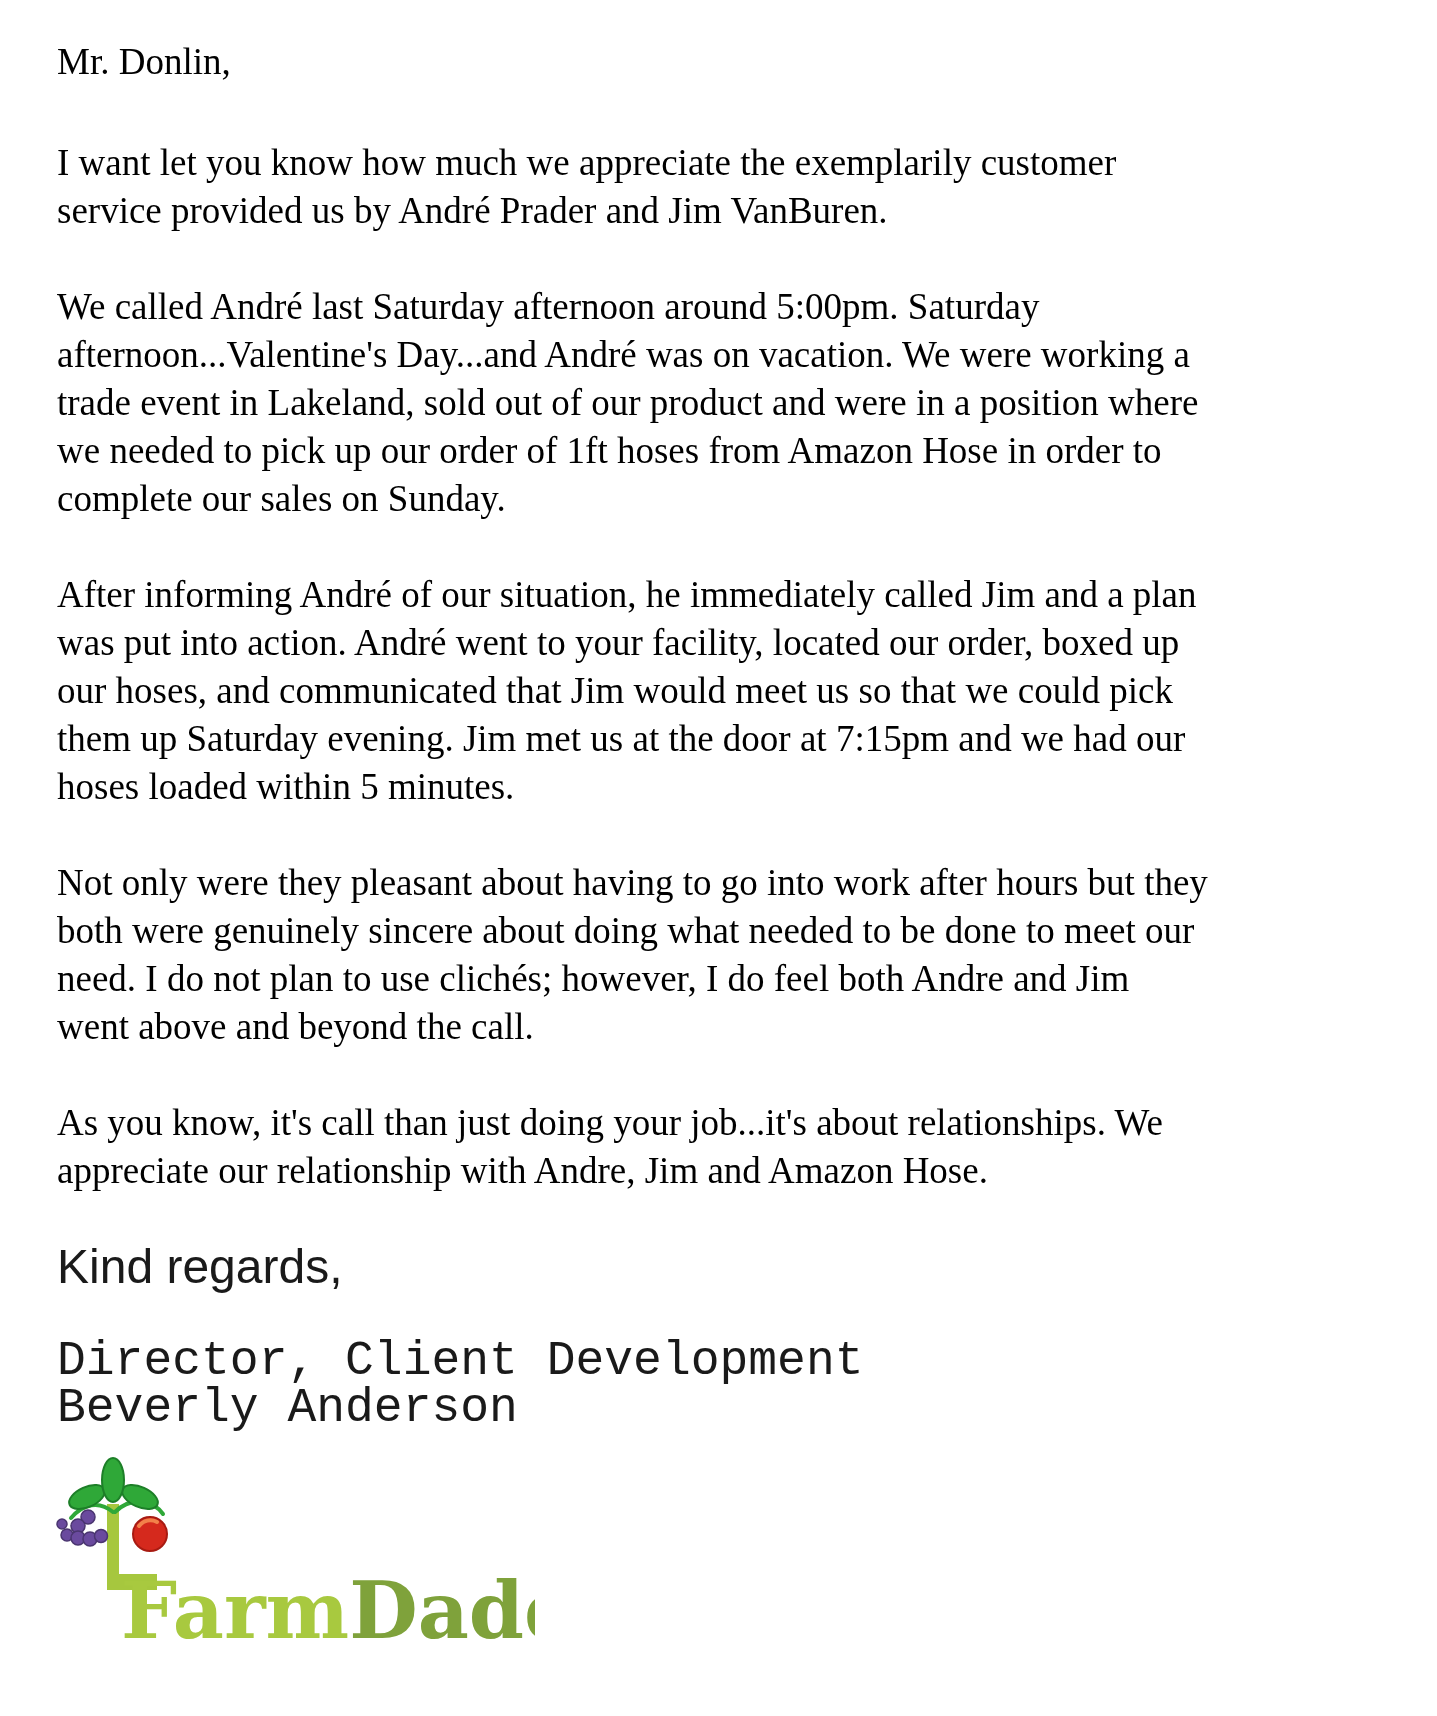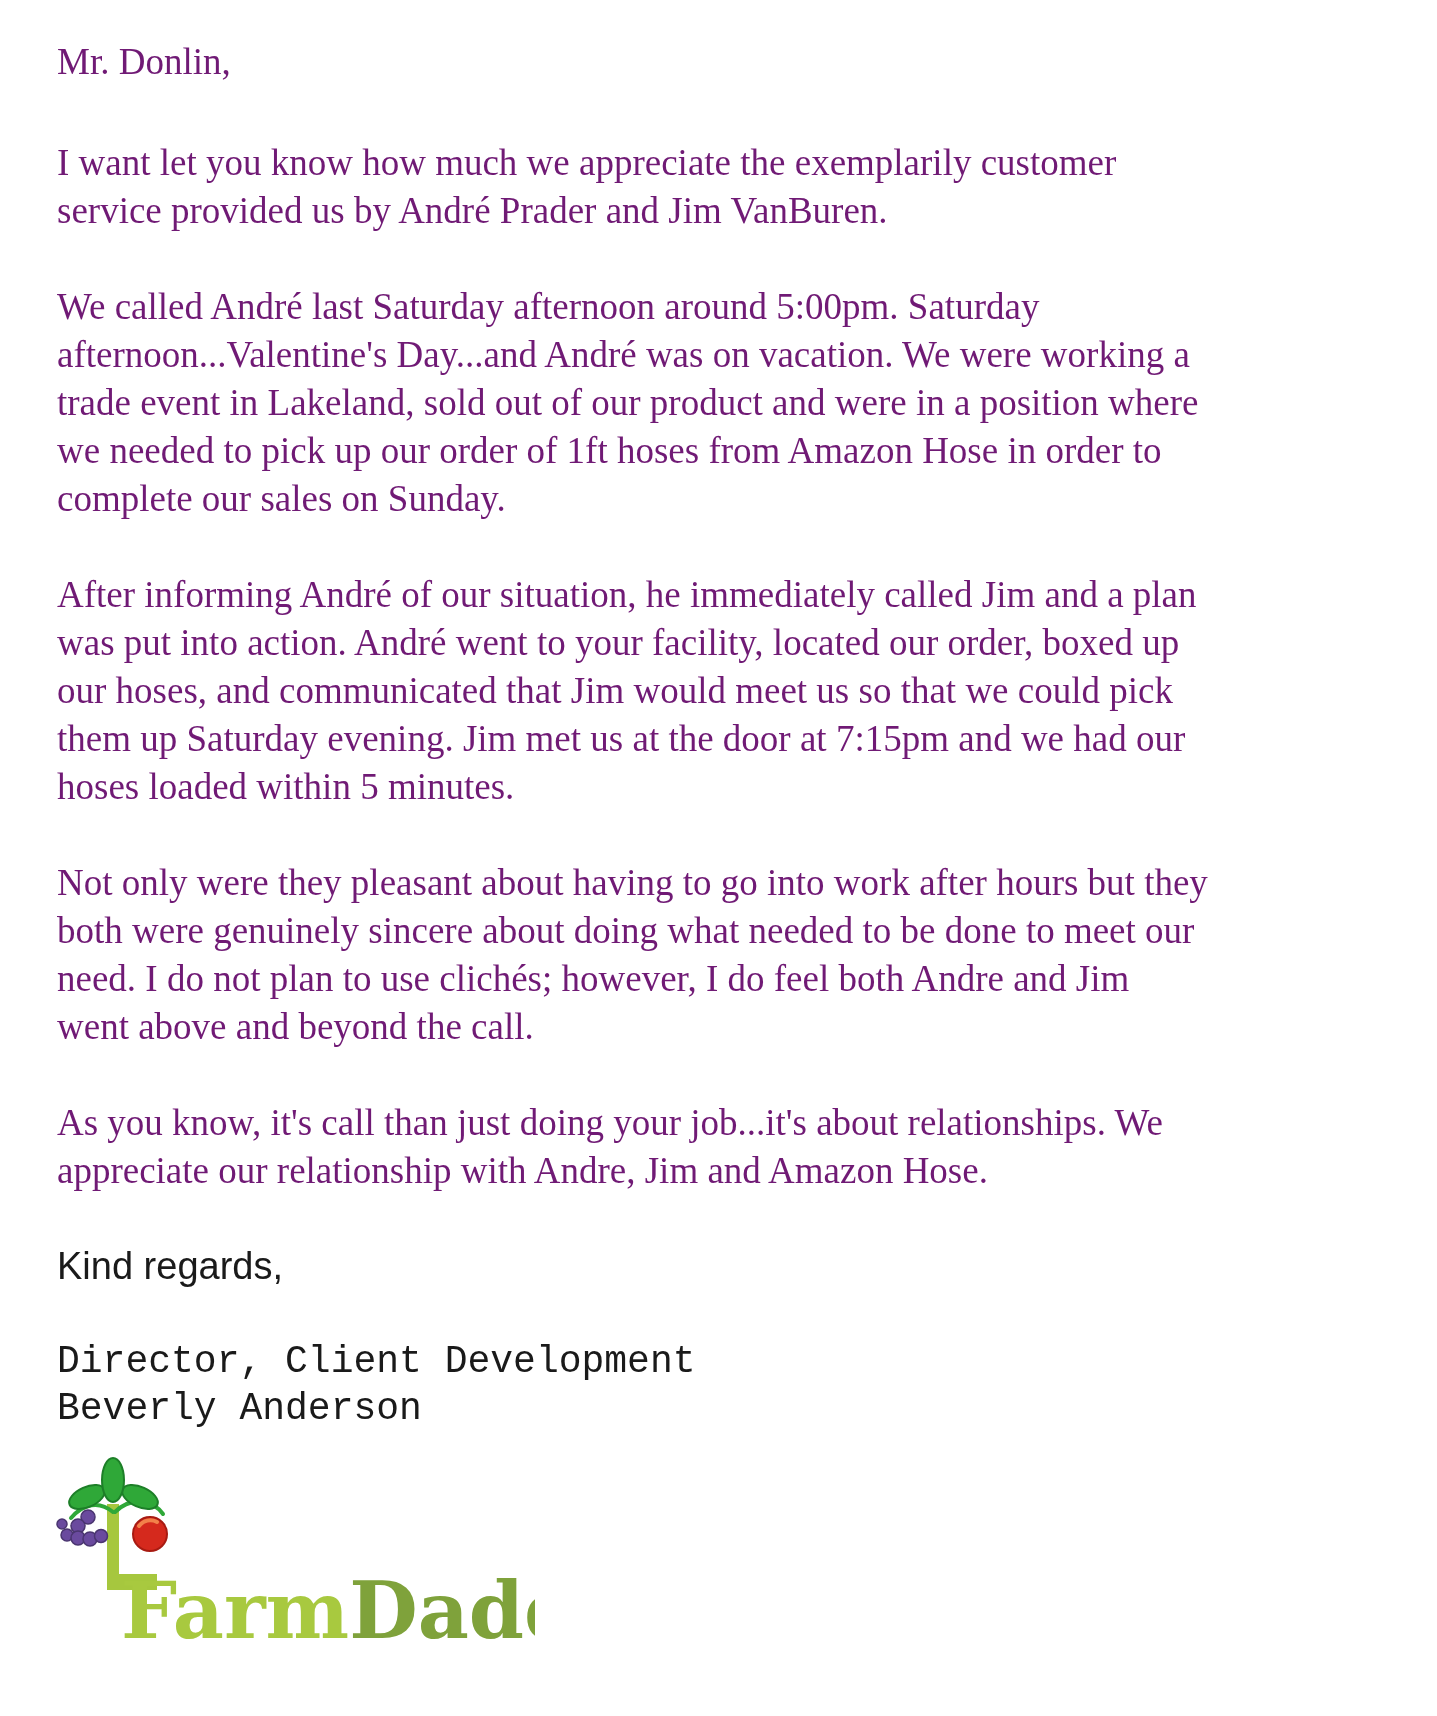--- a/index.html
+++ b/index.html
@@ -10,25 +10,25 @@
     background: #ffffff;
     box-sizing: border-box;
     padding: 38px 40px 0 57px;
     overflow: hidden;
     color: #000000;
   }
   .serif {
     font-family: "Liberation Serif", "DejaVu Serif", serif;
     font-size: 37px;
     line-height: 48px;
-    color: #701a75;
+    color: #000000;
   }
   .sans {
     font-family: "Liberation Sans", "DejaVu Sans", sans-serif;
-    font-size: 38px;
+    font-size: 48px;
     line-height: 47px;
     color: #1a1a1a;
   }
   p { margin: 0; white-space: pre-line; }
   .greeting { margin-bottom: 53px; }
   .body-para { margin-bottom: 48px; }
   .closing { margin-top: 48px; }
   .signature { margin-top: 48px; font-family: Liberation Mono, monospace; }
   .logo { margin-top: 22px; margin-left: -22px; display: block; }
   .logo text { font-family: "DejaVu Serif", "Liberation Serif", serif; font-weight: bold; }

